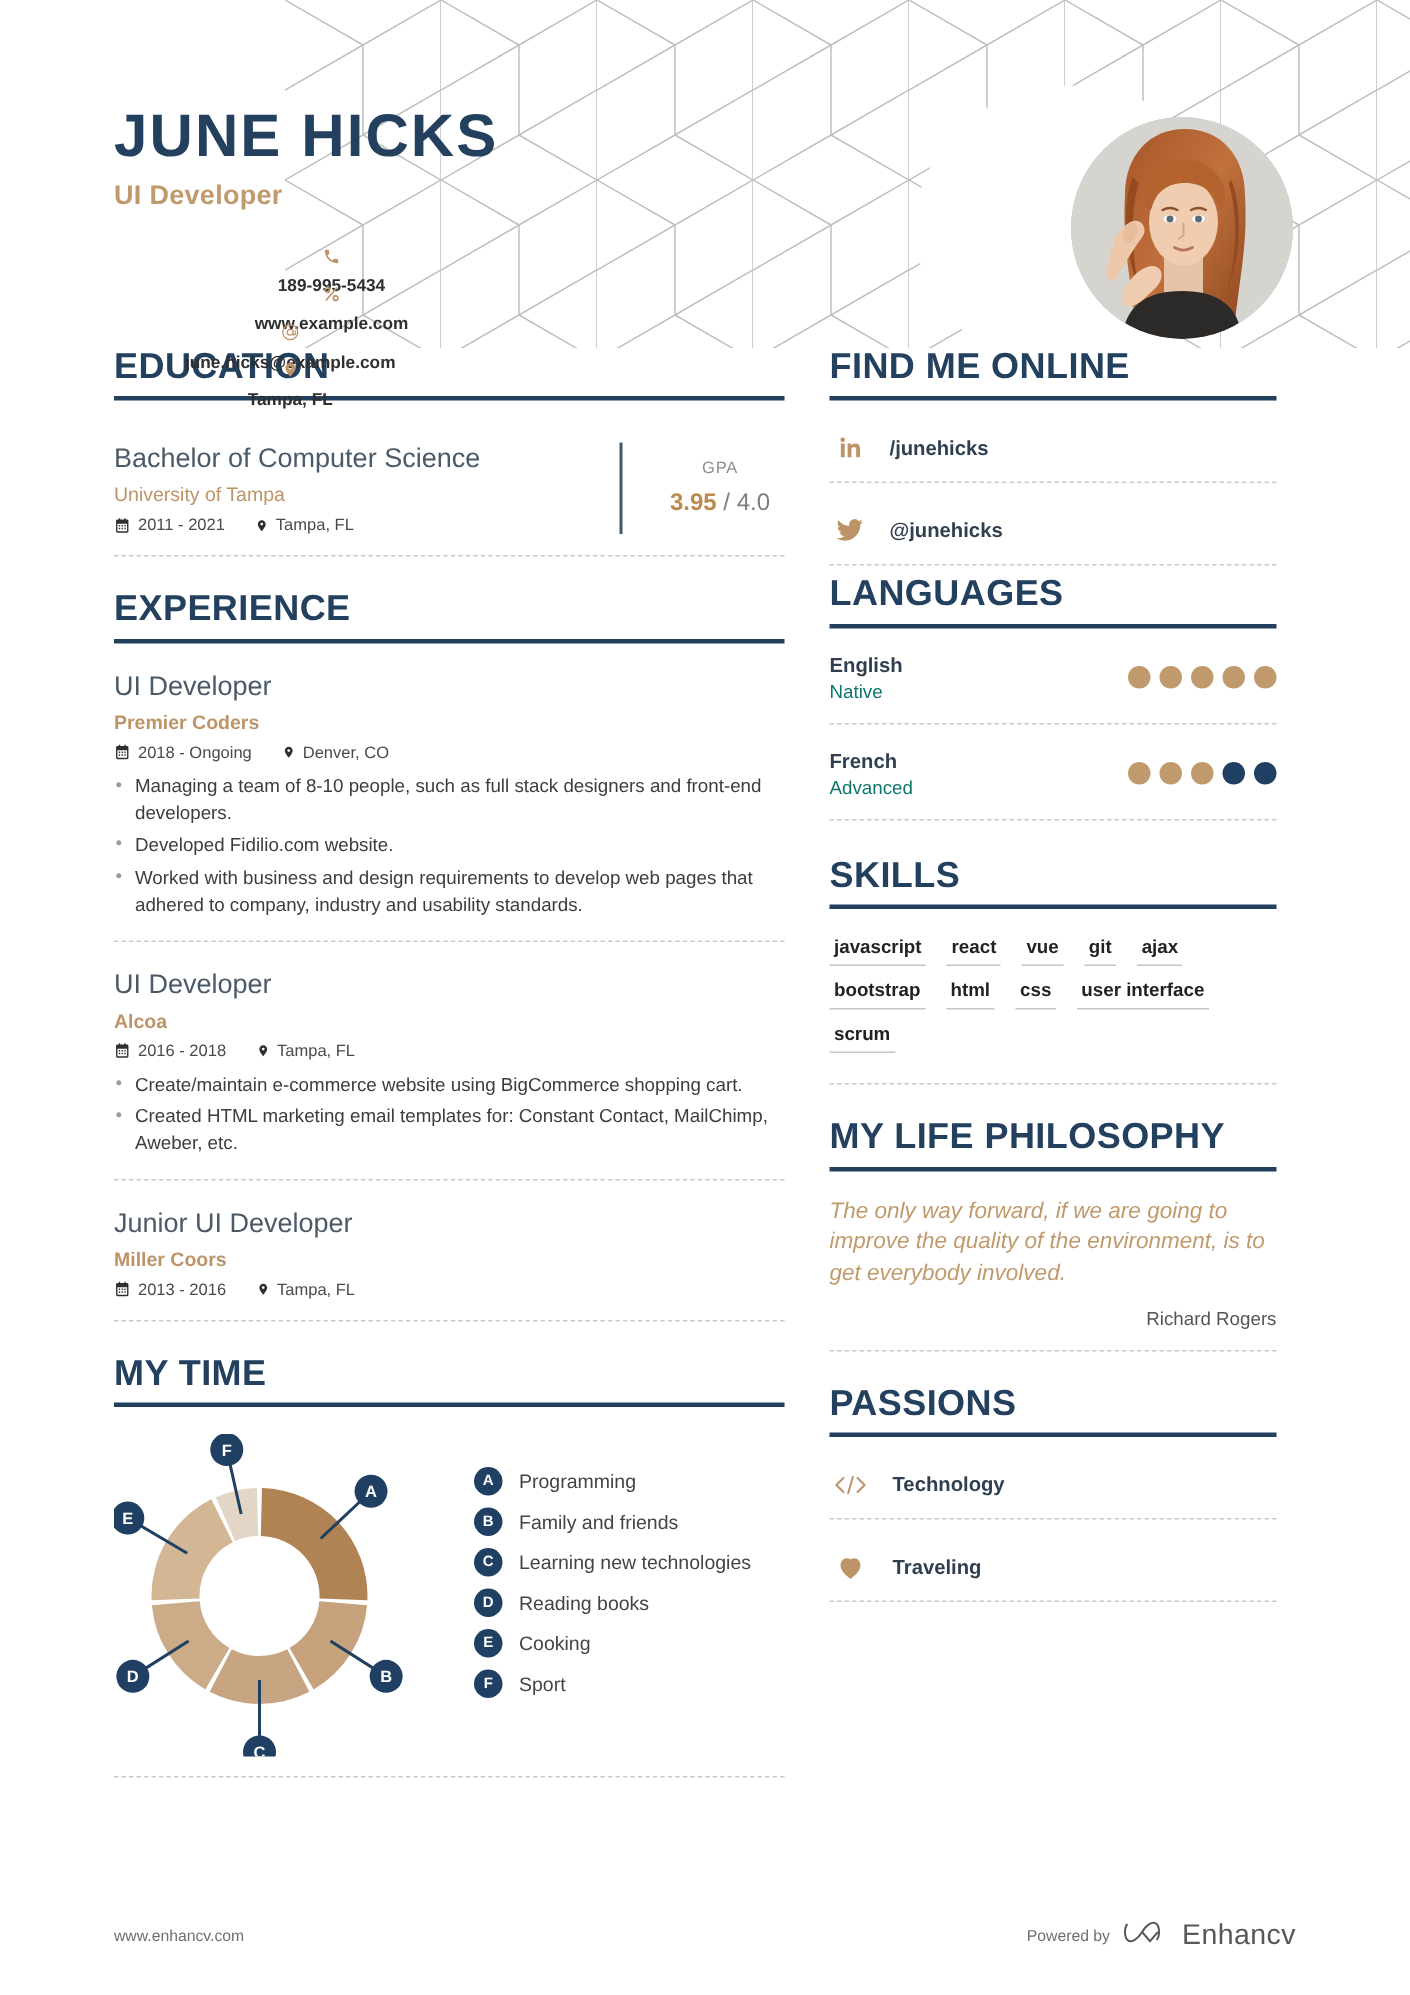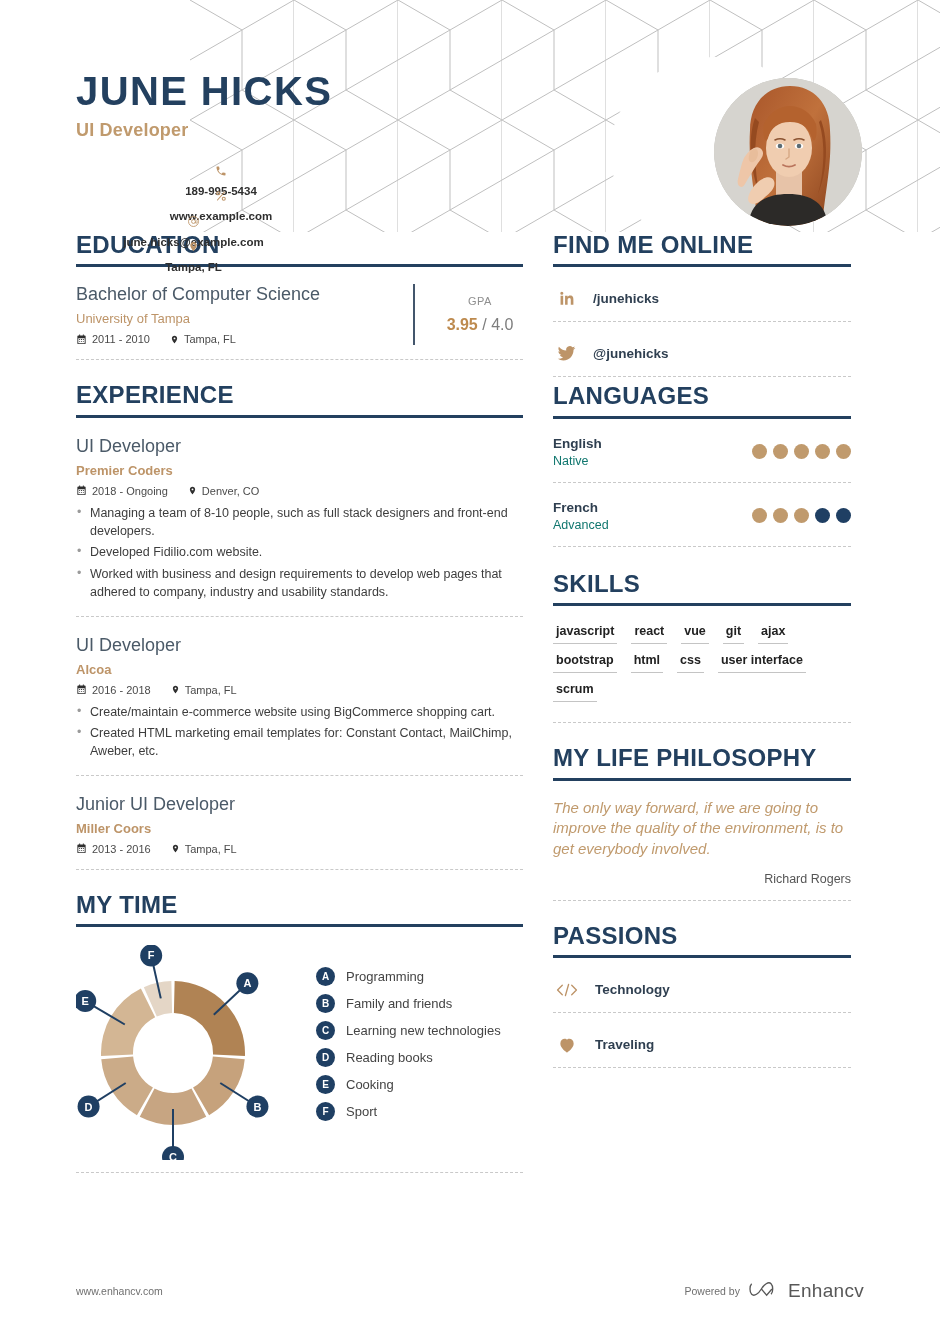--- a/index.html
+++ b/index.html
@@ -59,21 +59,21 @@
     letter-spacing: .3px; line-height: 1.1;
   }
   .sec-rule { height: 3px; background: #23405f; margin-top: 6px; }
   .section { margin-bottom: 6px; }
 
   .dash-sep {
     border-top: 1px dashed #c9c9c9; margin: 14px 0 0 0; height: 0;
   }
 
   
-  .edu-row { display: flex; padding-top: 17px; }
+  .edu-row { display: flex; padding-top: 28px; }
   .edu-main { flex: 1; }
   .edu-degree { font-size: 18px; color: #4b5a68; font-weight: normal; }
   .edu-school { font-size: 13px; font-weight: normal; color: #bd9468; margin-top: 6px; }
   .meta-row { display: flex; gap: 20px; margin-top: 7px; align-items: center; }
   .meta {
     display: flex; align-items: center; gap: 5px;
     font-size: 11px; color: #4a4a4a;
   }
   .meta .micon { color:#2f2f2f; display:inline-flex; }
   .gpa-box {
@@ -297,21 +297,21 @@
           <div class="edu-main">
             <div class="edu-degree">Bachelor of Computer Science</div>
             <div class="edu-school">University of Tampa</div>
             <div class="meta-row">
               <div class="meta">
                 <span class="micon">
                   <svg width="11" height="11" viewBox="0 0 24 24" fill="currentColor">
                       <path d="M7 1v2H5a2 2 0 0 0-2 2v15a2 2 0 0 0 2 2h14a2 2 0 0 0 2-2V5a2 2 0 0 0-2-2h-2V1h-2v2H9V1H7zm12 8v11H5V9h14zM7 11v2h2v-2H7zm4 0v2h2v-2h-2zm4 0v2h2v-2h-2zM7 15v2h2v-2H7zm4 0v2h2v-2h-2zm4 0v2h2v-2h-2z"></path>
                     </svg>
                 </span>
-                <span>2011 - 2010</span>
+                <span>2011 - 2021</span>
               </div>
               <div class="meta">
                 <span class="micon">
                   <svg width="9" height="11" viewBox="0 0 24 24" fill="currentColor">
                       <path d="M12 2C8.1 2 5 5.1 5 9c0 5.2 7 13 7 13s7-7.8 7-13c0-3.9-3.1-7-7-7zm0 9.5A2.5 2.5 0 1 1 12 6.5a2.5 2.5 0 0 1 0 5z"></path>
                     </svg>
                 </span>
                 <span>Tampa, FL</span>
               </div>
             </div>

